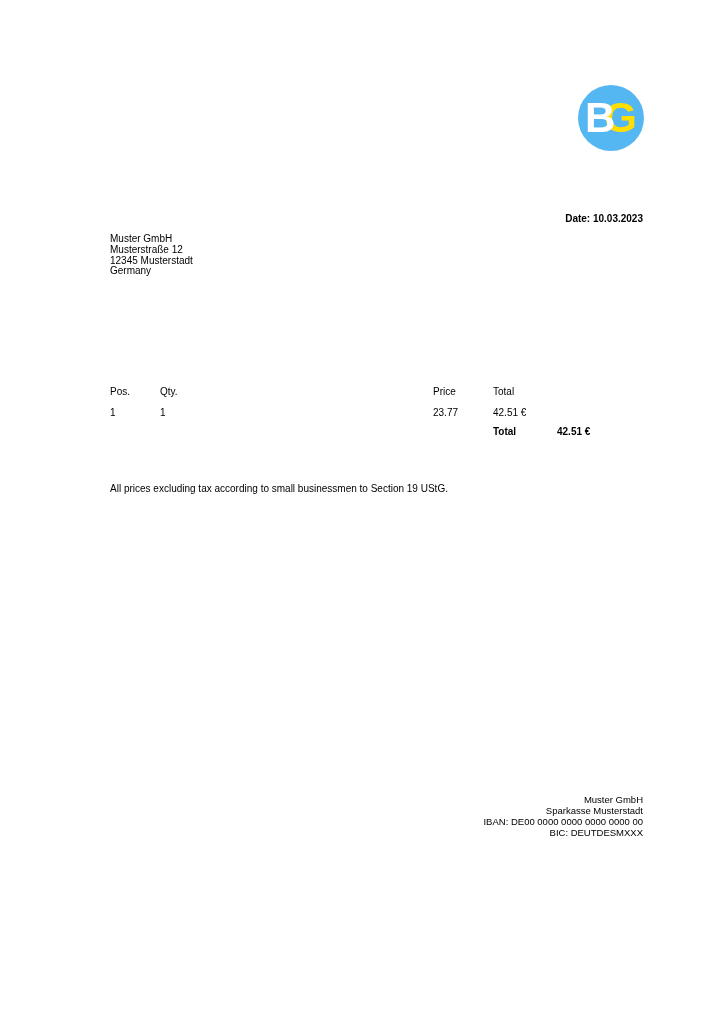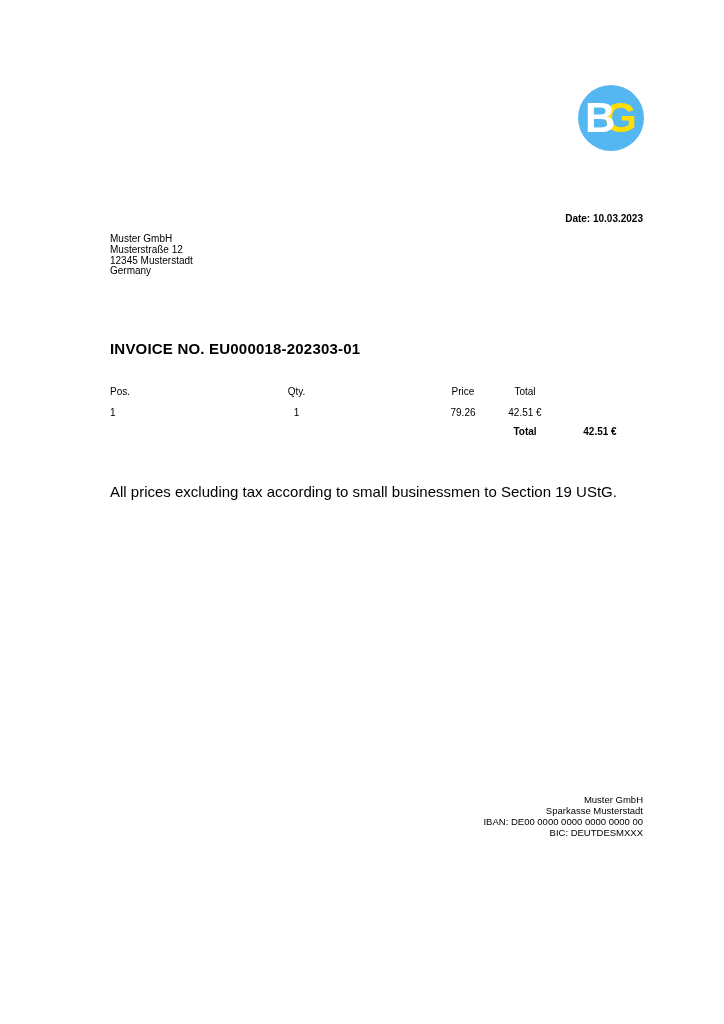--- a/index.html
+++ b/index.html
@@ -51,29 +51,29 @@
   
   .items {
     position: absolute; left: 110px; top: 386px; width: 533px;
     font-size: 10px;
   }
   .inv-row {
     display: grid;
     grid-template-columns: 50px 273px 60px 64px 86px;
     line-height: 11px;
   }
-  .inv-row .c-qty, .inv-row .c-price, .inv-row .c-total { text-align: center; }
+  .inv-row .c-qty, .inv-row .c-price, .inv-row .c-total { text-align: left; }
   .inv-header { font-weight: normal; margin-bottom: 10px; }
   .inv-item { margin-bottom: 8px; }
   .inv-totalrow { font-weight: bold; }
 
   
   .tax-note {
     position: absolute; left: 110px; top: 483px;
-    font-size: 15px; white-space: nowrap;
+    font-size: 10px; white-space: nowrap;
   }
 
   
   .bank-footer {
     position: absolute; right: 81px; top: 794px;
     font-size: 9.5px; line-height: 11px; text-align: right; white-space: nowrap;
   }
 </style>
 </head>
 <body>
@@ -89,34 +89,33 @@
 
   <div class="date-line">Date: 10.03.2023</div>
 
   <div class="recipient">
     <div>Muster GmbH</div>
     <div>Musterstraße 12</div>
     <div>12345 Musterstadt</div>
     <div>Germany</div>
   </div>
 
-  <div class="invoice-title">INVOICE NO. EU000018-202303-01</div>
 
   <div class="items">
     <div class="inv-row inv-header">
       <div class="c-pos">Pos.</div>
       <div class="c-qty">Qty.</div>
       <div class="c-price">Price</div>
       <div class="c-total">Total</div>
     </div>
 
     <div class="inv-row inv-item">
       <div class="c-pos">1</div>
       <div class="c-qty">1</div>
-      <div class="c-price">79.26</div>
+      <div class="c-price">23.77</div>
       <div class="c-total">42.51 €</div>
     </div>
 
     <div class="inv-row inv-totalrow">
       <div class="c-pos"></div>
       <div class="c-desc"></div>
       <div class="c-qty"></div>
       <div class="c-price">Total</div>
       <div class="c-total">42.51 €</div>
     </div>

